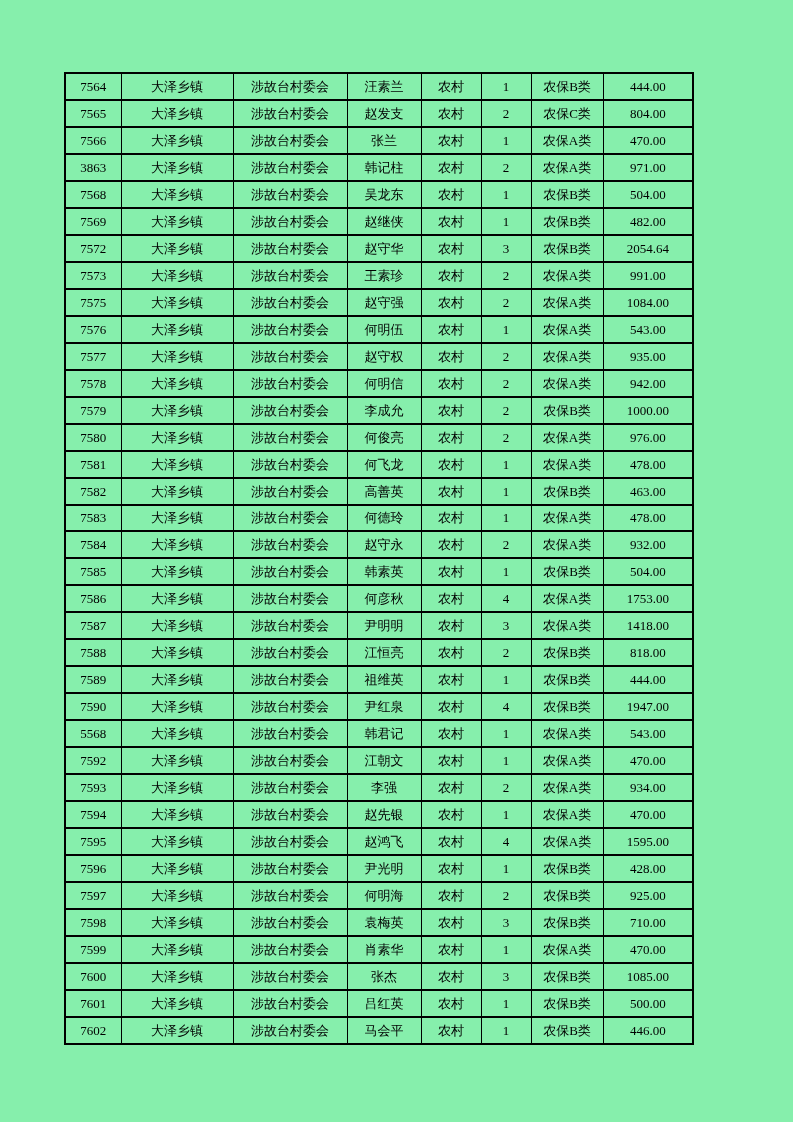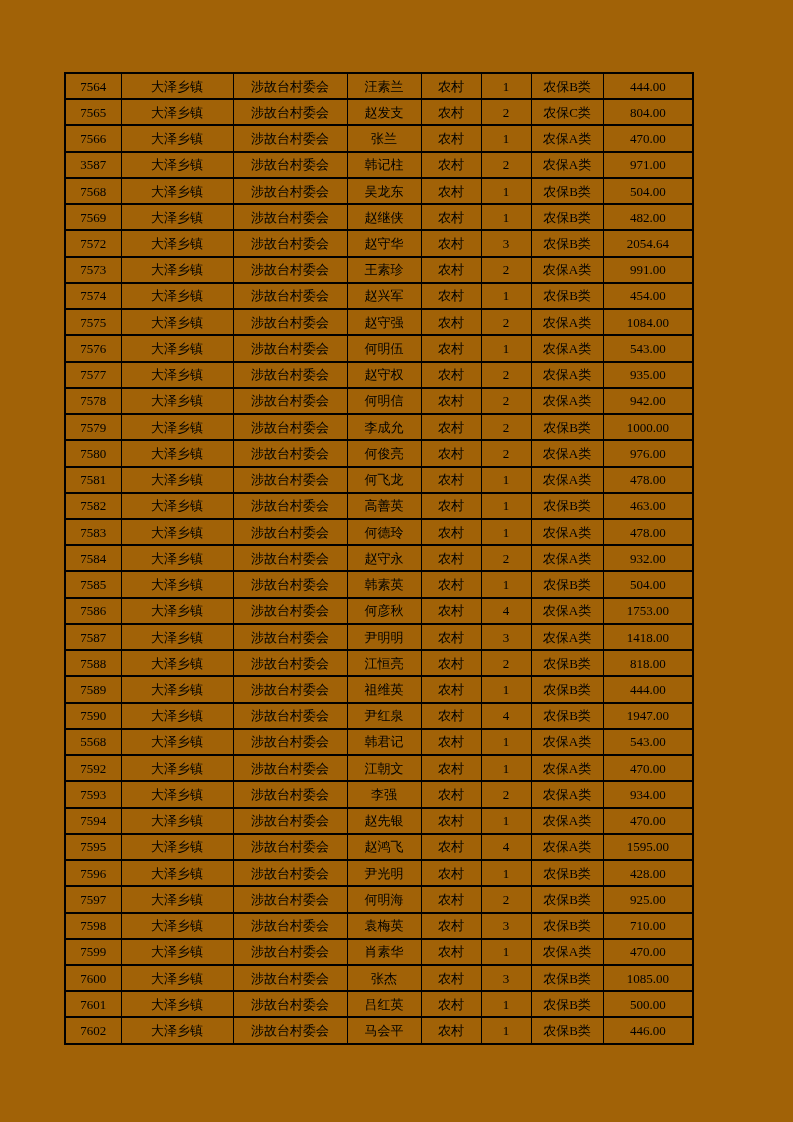--- a/index.html
+++ b/index.html
@@ -4,21 +4,21 @@
 <style>
   html, body {
     margin: 0;
     padding: 0;
     background: #ffffff;
   }
   .page {
     position: relative;
     width: 793px;
     height: 1122px;
-    background: #a16207;
+    background: #86efac;
     overflow: hidden;
     font-family: "Liberation Serif", "DejaVu Serif", serif;
     color: #000000;
   }
   table.data-table {
     position: absolute;
     left: 64px;
     top: 72px;
     width: 628px;
     height: 973px;
@@ -90,21 +90,21 @@
           <td>7566</td>
           <td>大泽乡镇</td>
           <td>涉故台村委会</td>
           <td>张兰</td>
           <td>农村</td>
           <td>1</td>
           <td>农保A类</td>
           <td>470.00</td>
         </tr>
         <tr>
-          <td>3587</td>
+          <td>3863</td>
           <td>大泽乡镇</td>
           <td>涉故台村委会</td>
           <td>韩记柱</td>
           <td>农村</td>
           <td>2</td>
           <td>农保A类</td>
           <td>971.00</td>
         </tr>
         <tr>
           <td>7568</td>
@@ -138,30 +138,20 @@
         </tr>
         <tr>
           <td>7573</td>
           <td>大泽乡镇</td>
           <td>涉故台村委会</td>
           <td>王素珍</td>
           <td>农村</td>
           <td>2</td>
           <td>农保A类</td>
           <td>991.00</td>
-        </tr>
-        <tr>
-          <td>7574</td>
-          <td>大泽乡镇</td>
-          <td>涉故台村委会</td>
-          <td>赵兴军</td>
-          <td>农村</td>
-          <td>1</td>
-          <td>农保B类</td>
-          <td>454.00</td>
         </tr>
         <tr>
           <td>7575</td>
           <td>大泽乡镇</td>
           <td>涉故台村委会</td>
           <td>赵守强</td>
           <td>农村</td>
           <td>2</td>
           <td>农保A类</td>
           <td>1084.00</td>

